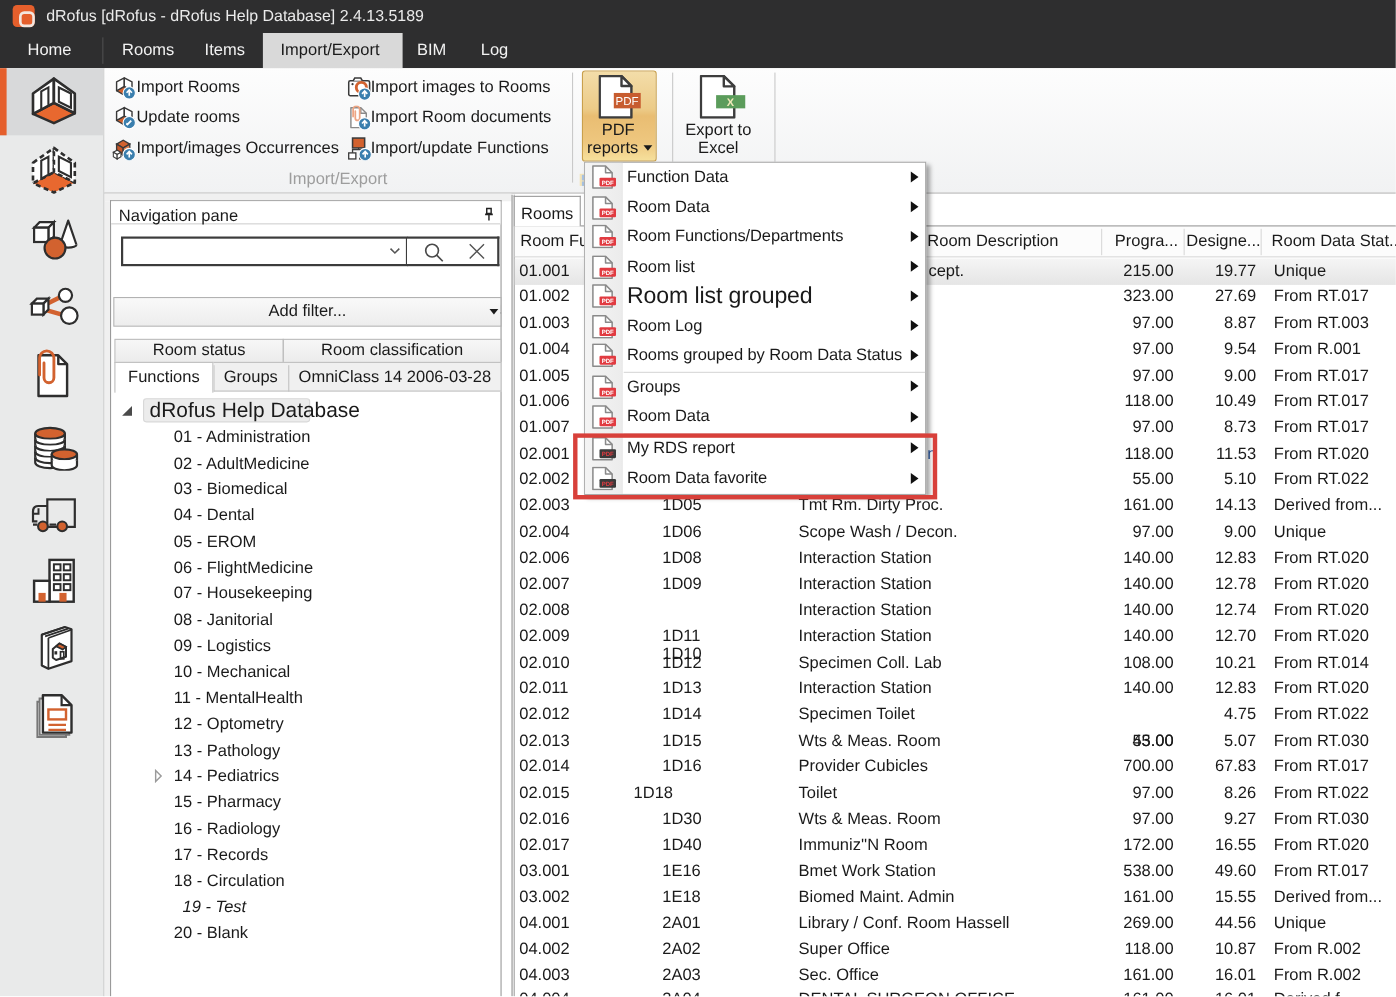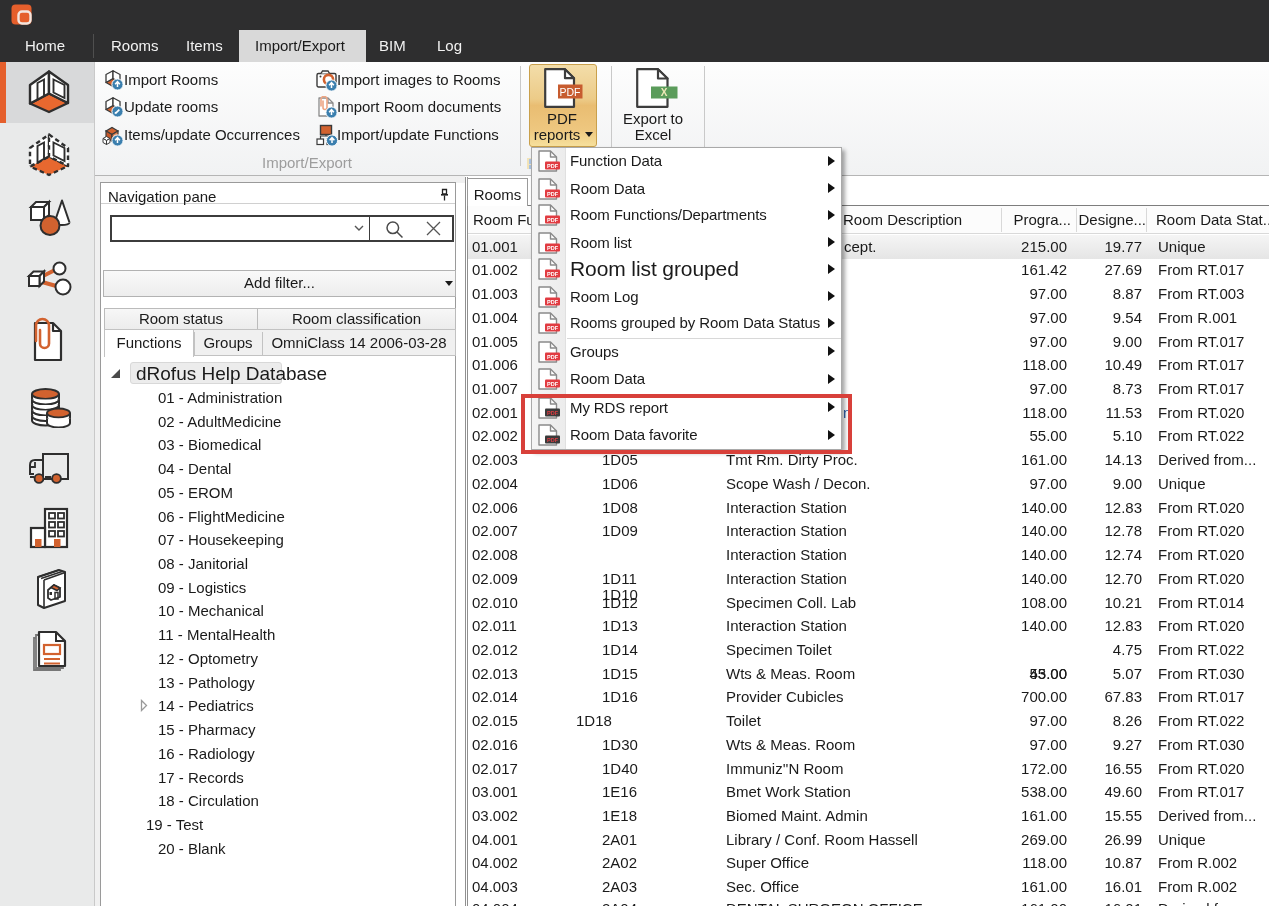--- a/index.html
+++ b/index.html
@@ -13,20 +13,21 @@
 </style>
 </head>
 <body>
 <div id="app">
 
 <div class="a" style="left:0;top:0;width:1269px;height:30px;background:#2e2e2f;"></div>
 <svg class="a" style="left:11px;top:4px;" width="23" height="23" viewBox="0 0 23 23">
   <rect x="0.5" y="0.5" width="20" height="20" rx="4" fill="#e55f2c"></rect>
   <rect x="7.5" y="7.5" width="12" height="12" rx="3.5" fill="none" stroke="#f3e6df" stroke-width="2.4"></rect>
 </svg>
+<div class="t" style="left:42px;top:4px;color:#ebebeb;font-size:14.5px;">dRofus [dRofus - dRofus Help Database] 2.4.13.5189</div>
 
 <div class="a" style="left:0;top:30px;width:1269px;height:32px;background:#2e2e2f;"></div>
 <div class="a" style="left:239px;top:30px;width:127px;height:32px;background:#d9d9d9;"></div>
 <div class="a" style="left:93px;top:34px;width:1px;height:24px;background:#4f4f4f;"></div>
 <div class="t" style="left:25px;top:35px;color:#f2f2f2;">Home</div>
 <div class="t" style="left:111px;top:35px;color:#f2f2f2;">Rooms</div>
 <div class="t" style="left:186px;top:35px;color:#f2f2f2;">Items</div>
 <div class="t" style="left:255px;top:35px;color:#1a1a1a;">Import/Export</div>
 <div class="t" style="left:379px;top:35px;color:#f2f2f2;">BIM</div>
 <div class="t" style="left:437px;top:35px;color:#f2f2f2;">Log</div>
@@ -123,21 +124,21 @@
         <path d="M19 33 H35 M19 37.5 H35" stroke="#d2622f" stroke-width="2.2"></path>
       </svg>
 </div>
 
 <div class="a" style="left:95px;top:62px;width:1174px;height:113px;background:linear-gradient(#fdfdfd,#f1f2f3);border-bottom:1px solid #b5b5b5;"></div>
 <div class="a" style="left:520px;top:66px;width:1px;height:100px;background:#c9c9c9;"></div>
 <div class="a" style="left:611px;top:66px;width:1px;height:100px;background:#c9c9c9;"></div>
 <div class="a" style="left:704px;top:66px;width:1px;height:100px;background:#c9c9c9;"></div>
 <div class="t" style="left:124px;top:69px;">Import Rooms</div>
 <div class="t" style="left:124px;top:96px;">Update rooms</div>
-<div class="t" style="left:124px;top:124px;">Items/update Occurrences</div>
+<div class="t" style="left:124px;top:124px;">Import/images Occurrences</div>
 <div class="t" style="left:337px;top:69px;">Import images to Rooms</div>
 <div class="t" style="left:337px;top:96px;">Import Room documents</div>
 <div class="t" style="left:337px;top:124px;">Import/update Functions</div>
 <div class="t tc" style="left:237px;top:152px;width:140px;color:#9d9d9d;">Import/Export</div>
 <div id="ribbon-icons">
 <svg class="a" style="left:102px;top:69px;" width="22" height="22" viewBox="0 0 22 22">
         <g transform="translate(2,1)">
           <polygon points="2,12.5 9,8.5 16,12.5 9,16.5" fill="#d2622f" stroke="#3a3a3a" stroke-width="1.2" stroke-linejoin="round"></polygon>
           <polygon points="2,4.5 9,0.8 9,8.5 2,12.5" fill="#fff" stroke="#3a3a3a" stroke-width="1.3" stroke-linejoin="round"></polygon>
           <polygon points="9,0.8 16,4.5 16,12.5 9,8.5" fill="#fff" stroke="#3a3a3a" stroke-width="1.3" stroke-linejoin="round"></polygon>
@@ -277,21 +278,21 @@
 <div class="t" style="left:158px;top:648px;">12 - Optometry</div>
 <div class="t" style="left:158px;top:672px;">13 - Pathology</div>
 <svg class="a" style="left:140px;top:699px;" width="8" height="13" viewBox="0 0 8 13">
         <path d="M1.5 1.5 L6.5 6.5 L1.5 11.5 Z" fill="none" stroke="#9a9a9a" stroke-width="1.3"></path>
       </svg>
 <div class="t" style="left:158px;top:695px;">14 - Pediatrics</div>
 <div class="t" style="left:158px;top:719px;">15 - Pharmacy</div>
 <div class="t" style="left:158px;top:743px;">16 - Radiology</div>
 <div class="t" style="left:158px;top:767px;">17 - Records</div>
 <div class="t" style="left:158px;top:790px;">18 - Circulation</div>
-<div class="t" style="left:146px;top:814px;">19 - Test</div>
+<div class="t" style="left:166px;top:814px;font-style:italic;">19 - Test</div>
 <div class="t" style="left:158px;top:838px;">20 - Blank</div>
 </div>
 
 <div id="tablearea">
 <div class="a" style="left:465px;top:177px;width:1px;height:729px;background:#909090;"></div>
 <div class="a" style="left:467px;top:177px;width:1px;height:729px;background:#909090;"></div>
 <div class="a" style="left:468px;top:177px;width:801px;height:729px;background:#fff;"></div>
 <div class="a" style="left:468px;top:205px;width:801px;height:1px;background:#7d7d7d;"></div>
 <div class="a" style="left:467px;top:178px;width:61px;height:28px;background:#fff;border:1px solid #9a9a9a;border-bottom:none;box-sizing:border-box;"></div>
 <div class="t tc" style="left:467px;top:184px;width:61px;">Rooms</div>
@@ -304,21 +305,21 @@
 <div class="t tr" style="left:971px;top:209px;width:100px;">Progra...</div>
 <div class="t tr" style="left:1046px;top:209px;width:100px;">Designe...</div>
 <div class="t" style="left:1156px;top:209px;">Room Data Stat...</div>
 <div class="a" style="left:468px;top:235px;width:801px;height:24px;background:linear-gradient(#f5f5f5,#e5e5e5);"></div>
 <div class="t" style="left:472px;top:236px;">01.001</div>
 <div class="t" style="left:844px;top:236px;">cept.</div>
 <div class="t tr" style="left:967px;top:236px;width:100px;">215.00</div>
 <div class="t tr" style="left:1042px;top:236px;width:100px;">19.77</div>
 <div class="t" style="left:1158px;top:236px;">Unique</div>
 <div class="t" style="left:472px;top:259px;">01.002</div>
-<div class="t tr" style="left:967px;top:259px;width:100px;">161.42</div>
+<div class="t tr" style="left:967px;top:259px;width:100px;">323.00</div>
 <div class="t tr" style="left:1042px;top:259px;width:100px;">27.69</div>
 <div class="t" style="left:1158px;top:259px;">From RT.017</div>
 <div class="t" style="left:472px;top:283px;">01.003</div>
 <div class="t tr" style="left:967px;top:283px;width:100px;">97.00</div>
 <div class="t tr" style="left:1042px;top:283px;width:100px;">8.87</div>
 <div class="t" style="left:1158px;top:283px;">From RT.003</div>
 <div class="t" style="left:472px;top:307px;">01.004</div>
 <div class="t tr" style="left:967px;top:307px;width:100px;">97.00</div>
 <div class="t tr" style="left:1042px;top:307px;width:100px;">9.54</div>
 <div class="t" style="left:1158px;top:307px;">From R.001</div>
@@ -436,21 +437,21 @@
 <div class="t" style="left:472px;top:805px;">03.002</div>
 <div class="t" style="left:602px;top:805px;">1E18</div>
 <div class="t" style="left:726px;top:805px;">Biomed Maint. Admin</div>
 <div class="t tr" style="left:967px;top:805px;width:100px;">161.00</div>
 <div class="t tr" style="left:1042px;top:805px;width:100px;">15.55</div>
 <div class="t" style="left:1158px;top:805px;">Derived from...</div>
 <div class="t" style="left:472px;top:829px;">04.001</div>
 <div class="t" style="left:602px;top:829px;">2A01</div>
 <div class="t" style="left:726px;top:829px;">Library / Conf. Room Hassell</div>
 <div class="t tr" style="left:967px;top:829px;width:100px;">269.00</div>
-<div class="t tr" style="left:1042px;top:829px;width:100px;">26.99</div>
+<div class="t tr" style="left:1042px;top:829px;width:100px;">44.56</div>
 <div class="t" style="left:1158px;top:829px;">Unique</div>
 <div class="t" style="left:472px;top:852px;">04.002</div>
 <div class="t" style="left:602px;top:852px;">2A02</div>
 <div class="t" style="left:726px;top:852px;">Super Office</div>
 <div class="t tr" style="left:967px;top:852px;width:100px;">118.00</div>
 <div class="t tr" style="left:1042px;top:852px;width:100px;">10.87</div>
 <div class="t" style="left:1158px;top:852px;">From R.002</div>
 <div class="t" style="left:472px;top:876px;">04.003</div>
 <div class="t" style="left:602px;top:876px;">2A03</div>
 <div class="t" style="left:726px;top:876px;">Sec. Office</div>

